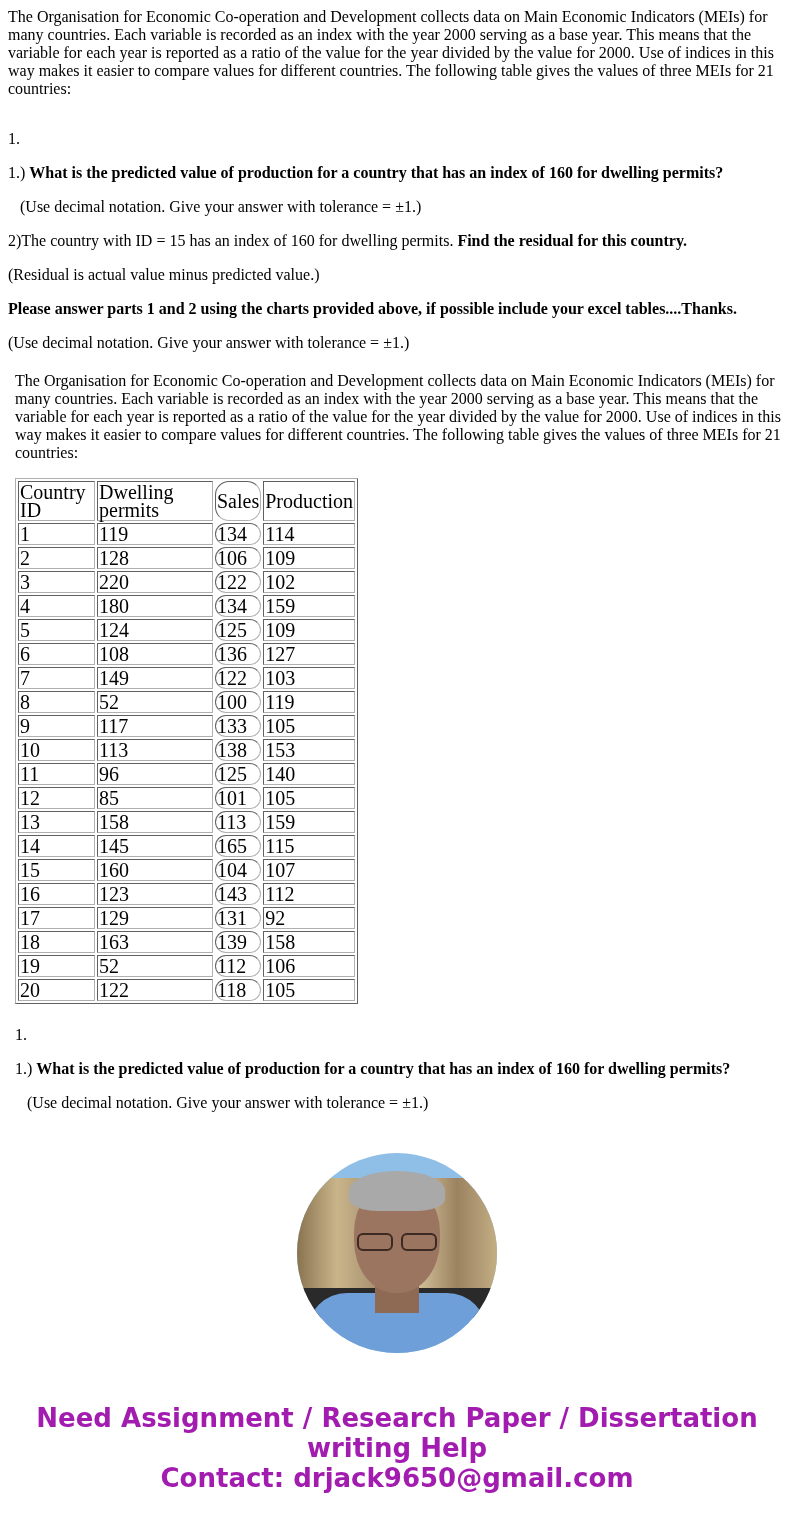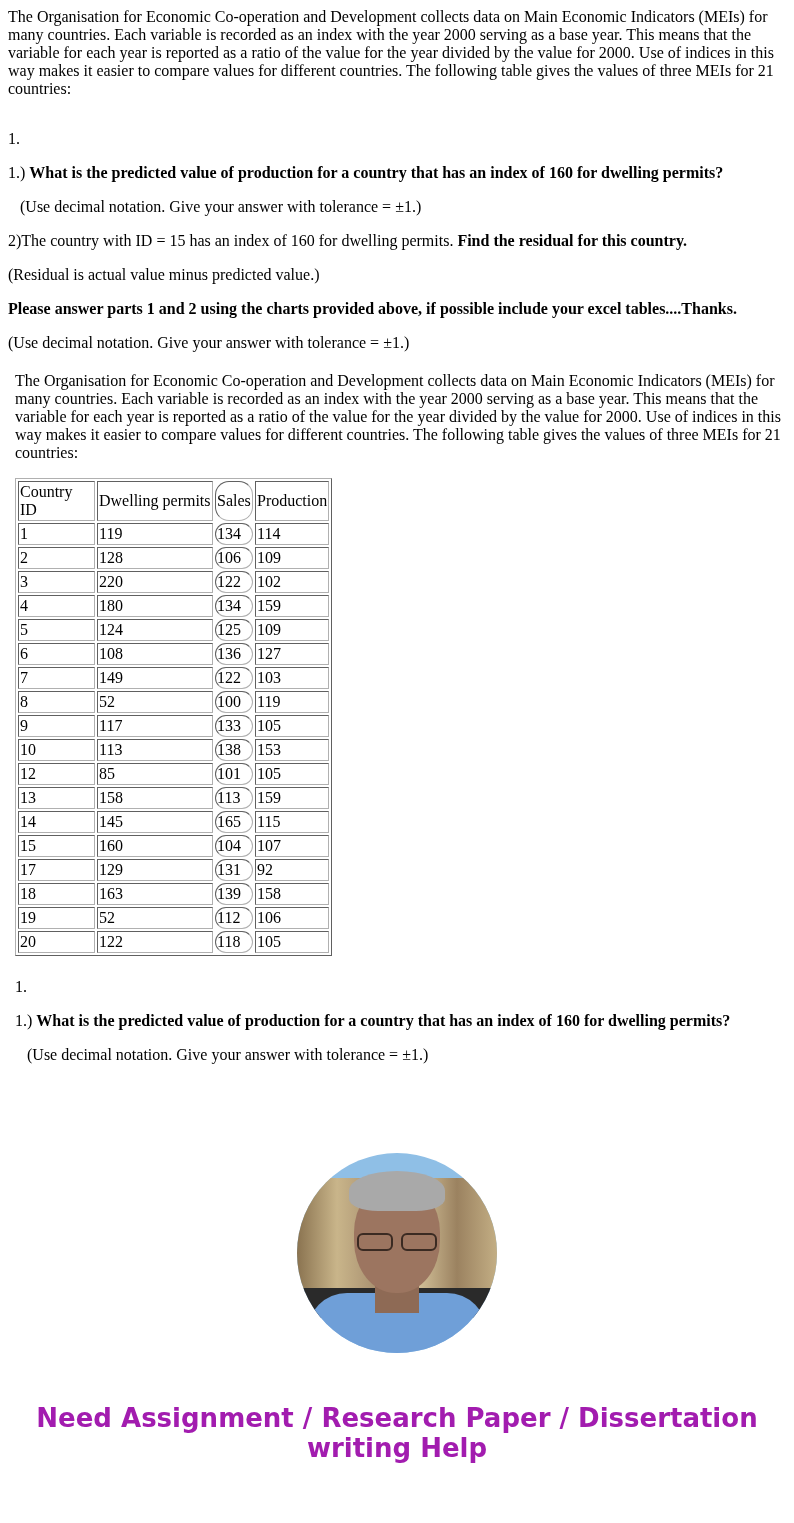--- a/index.html
+++ b/index.html
@@ -38,21 +38,21 @@
     .spacer { height: 16px; }
     .indent { padding-left: 12px; }
     b { font-weight: bold; margin-top: 7px; }
 
     table.mei {
       border-collapse: separate;
       border-spacing: 2px;
       border: 1px solid #808080;
       border-color: #b0b0b0 #606060 #606060 #b0b0b0;
       margin: 0 0 22px 0;
-      font-size: 16px;
+      font-size: 20px;
       line-height: 18px;
     }
     table.mei td {
       border: 1px solid #808080;
       border-color: #606060 #b0b0b0 #b0b0b0 #606060;
       padding: 1px;
       text-align: left;
       vertical-align: middle;
       height: 18px;
     }
@@ -212,20 +212,26 @@
           <td class="c-sa">133</td>
           <td class="c-pr">105</td>
         </tr>
         <tr>
           <td class="c-id">10</td>
           <td class="c-dw">113</td>
           <td class="c-sa">138</td>
           <td class="c-pr">153</td>
         </tr>
         <tr>
+          <td class="c-id">11</td>
+          <td class="c-dw">96</td>
+          <td class="c-sa">125</td>
+          <td class="c-pr">140</td>
+        </tr>
+        <tr>
           <td class="c-id">12</td>
           <td class="c-dw">85</td>
           <td class="c-sa">101</td>
           <td class="c-pr">105</td>
         </tr>
         <tr>
           <td class="c-id">13</td>
           <td class="c-dw">158</td>
           <td class="c-sa">113</td>
           <td class="c-pr">159</td>
@@ -234,20 +240,26 @@
           <td class="c-id">14</td>
           <td class="c-dw">145</td>
           <td class="c-sa">165</td>
           <td class="c-pr">115</td>
         </tr>
         <tr>
           <td class="c-id">15</td>
           <td class="c-dw">160</td>
           <td class="c-sa">104</td>
           <td class="c-pr">107</td>
+        </tr>
+        <tr>
+          <td class="c-id">16</td>
+          <td class="c-dw">123</td>
+          <td class="c-sa">143</td>
+          <td class="c-pr">112</td>
         </tr>
         <tr>
           <td class="c-id">17</td>
           <td class="c-dw">129</td>
           <td class="c-sa">131</td>
           <td class="c-pr">92</td>
         </tr>
         <tr>
           <td class="c-id">18</td>
           <td class="c-dw">163</td>
@@ -284,13 +296,14 @@
   <div class="avatar-hair"></div>
   <div class="avatar-glasses">
       <span class="l"></span>
       <span class="r"></span>
     </div>
 </div>
 
 <div class="promo">
   <div>Need Assignment / Research Paper / Dissertation</div>
   <div>writing Help</div>
+  <div>Contact: drjack9650@gmail.com</div>
 </div>
 
 </body></html>

